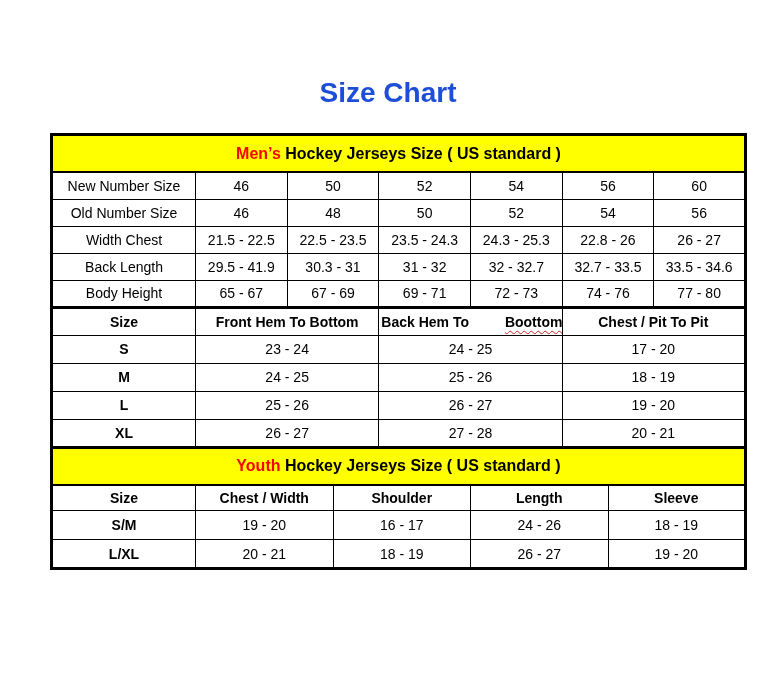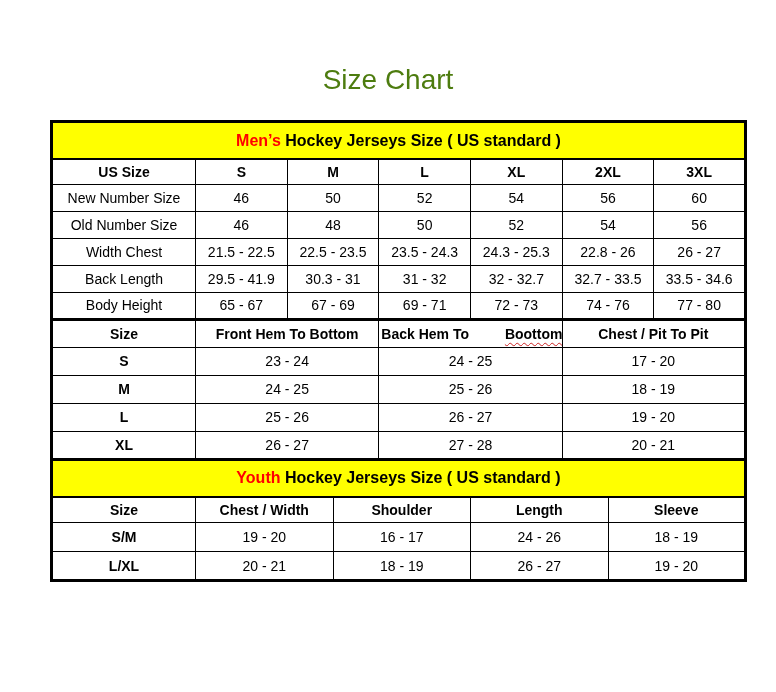--- a/index.html
+++ b/index.html
@@ -12,26 +12,26 @@
     color: #000000;
     overflow: hidden;
   }
   .page {
     position: relative;
     width: 776px;
     height: 692px;
     background: #ffffff;
   }
   .page-title {
-    margin: 0;
+    margin: 13px;
     padding-top: 64px;
     text-align: center;
     font-size: 28px;
-    font-weight: normal;
-    color: #4d7c0f;
+    font-weight: bold;
+    color: #1d4ed8;
     letter-spacing: 0px;
   }
   .table-stack {
     position: absolute;
     left: 50px;
     top: 120px;
     width: 697px;
   }
   table.size-table {
     border-collapse: collapse;
@@ -92,29 +92,20 @@
           <col class="label-col">
           <col span="6">
         </colgroup>
       <tbody>
           <tr>
         <td class="banner" colspan="7">
           <span class="hl">Men’s</span>
           <span>Hockey Jerseys Size ( US standard )</span>
         </td>
       </tr>
-      <tr class="head">
-        <th>US Size</th>
-        <th>S</th>
-        <th>M</th>
-        <th>L</th>
-        <th>XL</th>
-        <th>2XL</th>
-        <th>3XL</th>
-      </tr>
       <tr class="data">
         <td class="rowlabel">New Number Size</td>
         <td>46</td>
         <td>50</td>
         <td>52</td>
         <td>54</td>
         <td>56</td>
         <td>60</td>
       </tr>
       <tr class="data">

